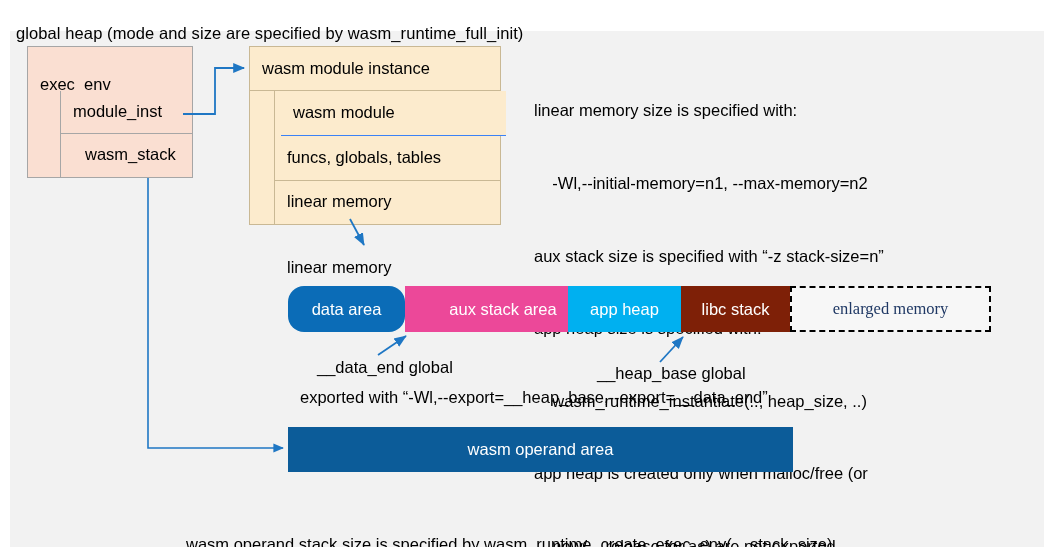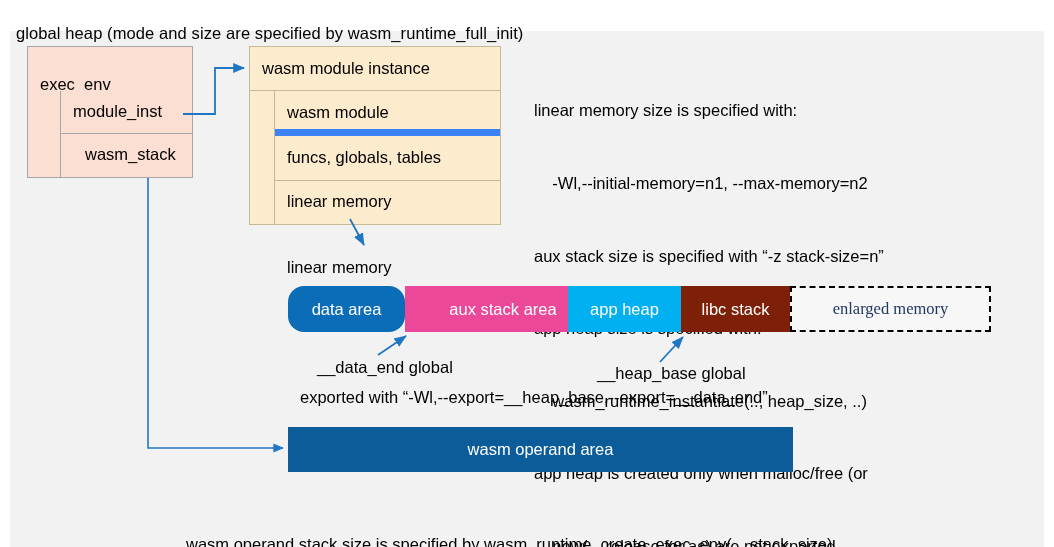--- a/index.html
+++ b/index.html
@@ -94,22 +94,22 @@
   }
   #wmi-header {
     left: 0; top: 0; width: 250px; height: 44px;
     border-bottom: 1px solid #c9b894;
   }
   #wmi-gutter {
     left: 0; top: 44px; width: 25px; height: 133px;
     border-right: 1px solid #c9b894;
   }
   #wmi-module {
-    left: 25px; top: 44px; width: 225px; height: 45px;
-    border-bottom: 7px solid #3b82f6;
+    left: 31px; top: 44px; width: 225px; height: 45px;
+    border-bottom: 1px solid #3b82f6;
   }
   #wmi-funcs {
     left: 25px; top: 89px; width: 225px; height: 45px;
     border-bottom: 1px solid #c9b894;
   }
   #wmi-linmem {
     left: 25px; top: 134px; width: 225px; height: 43px;
   }
 
   

